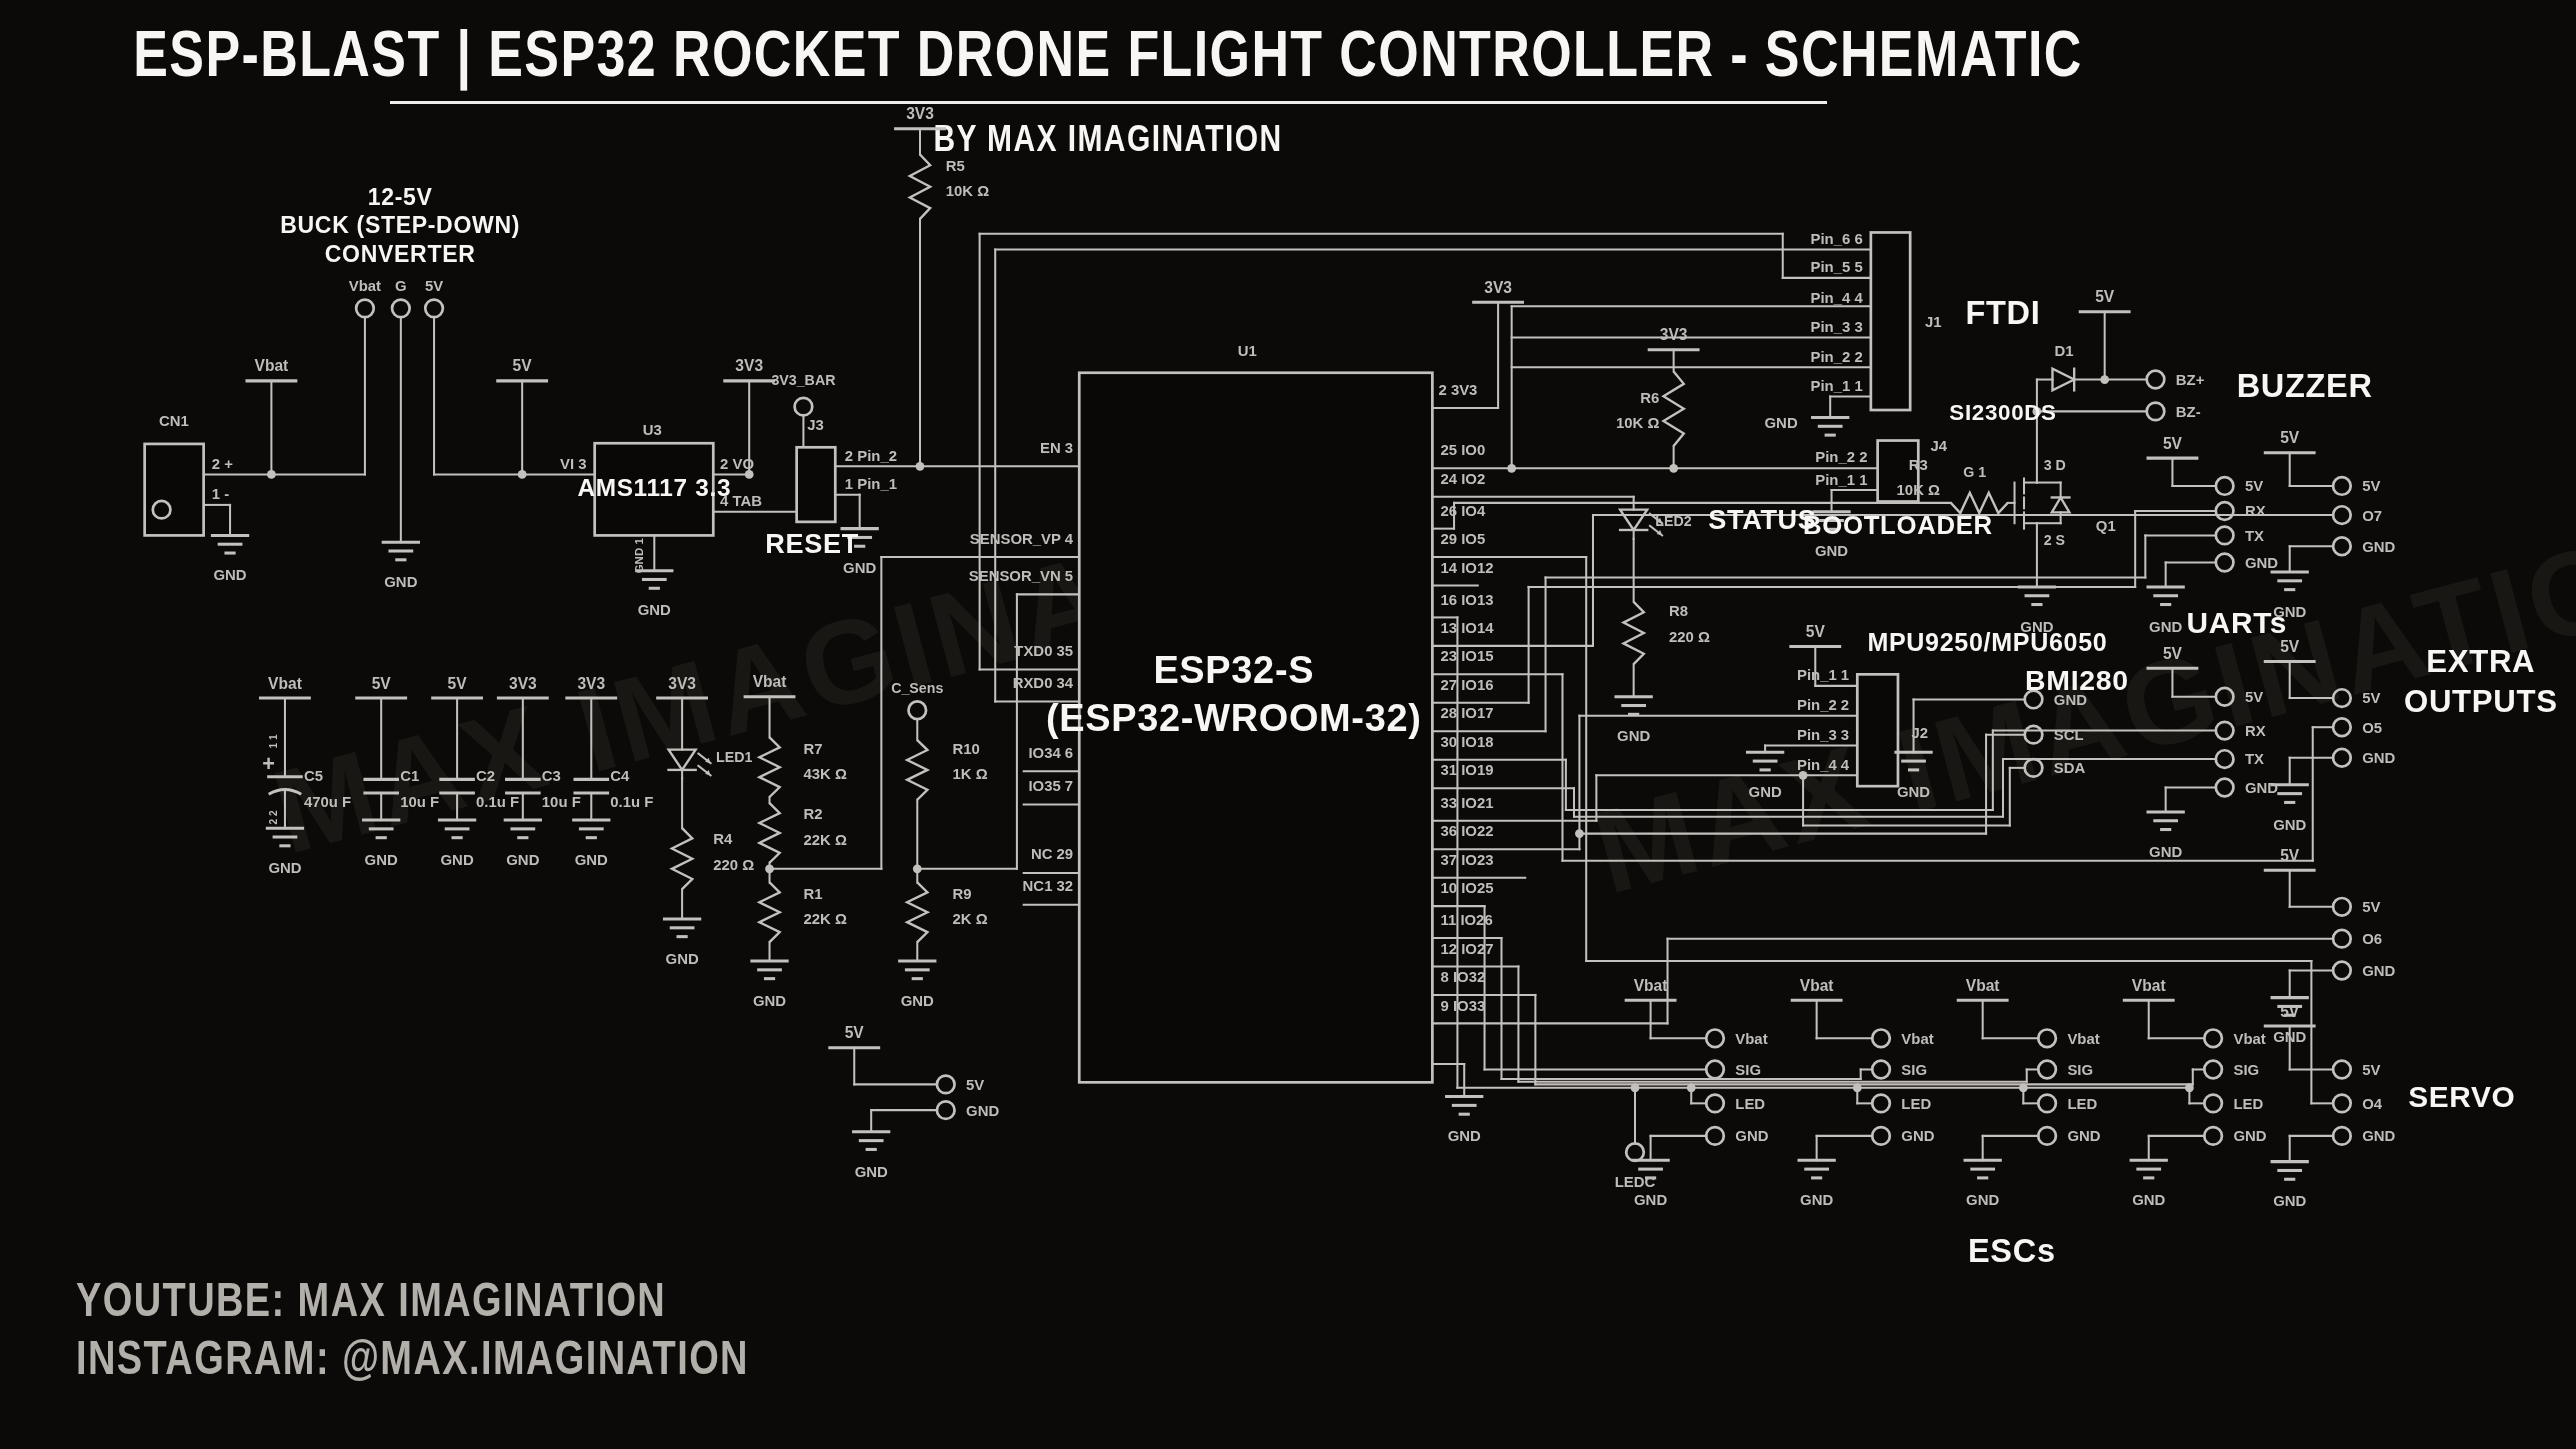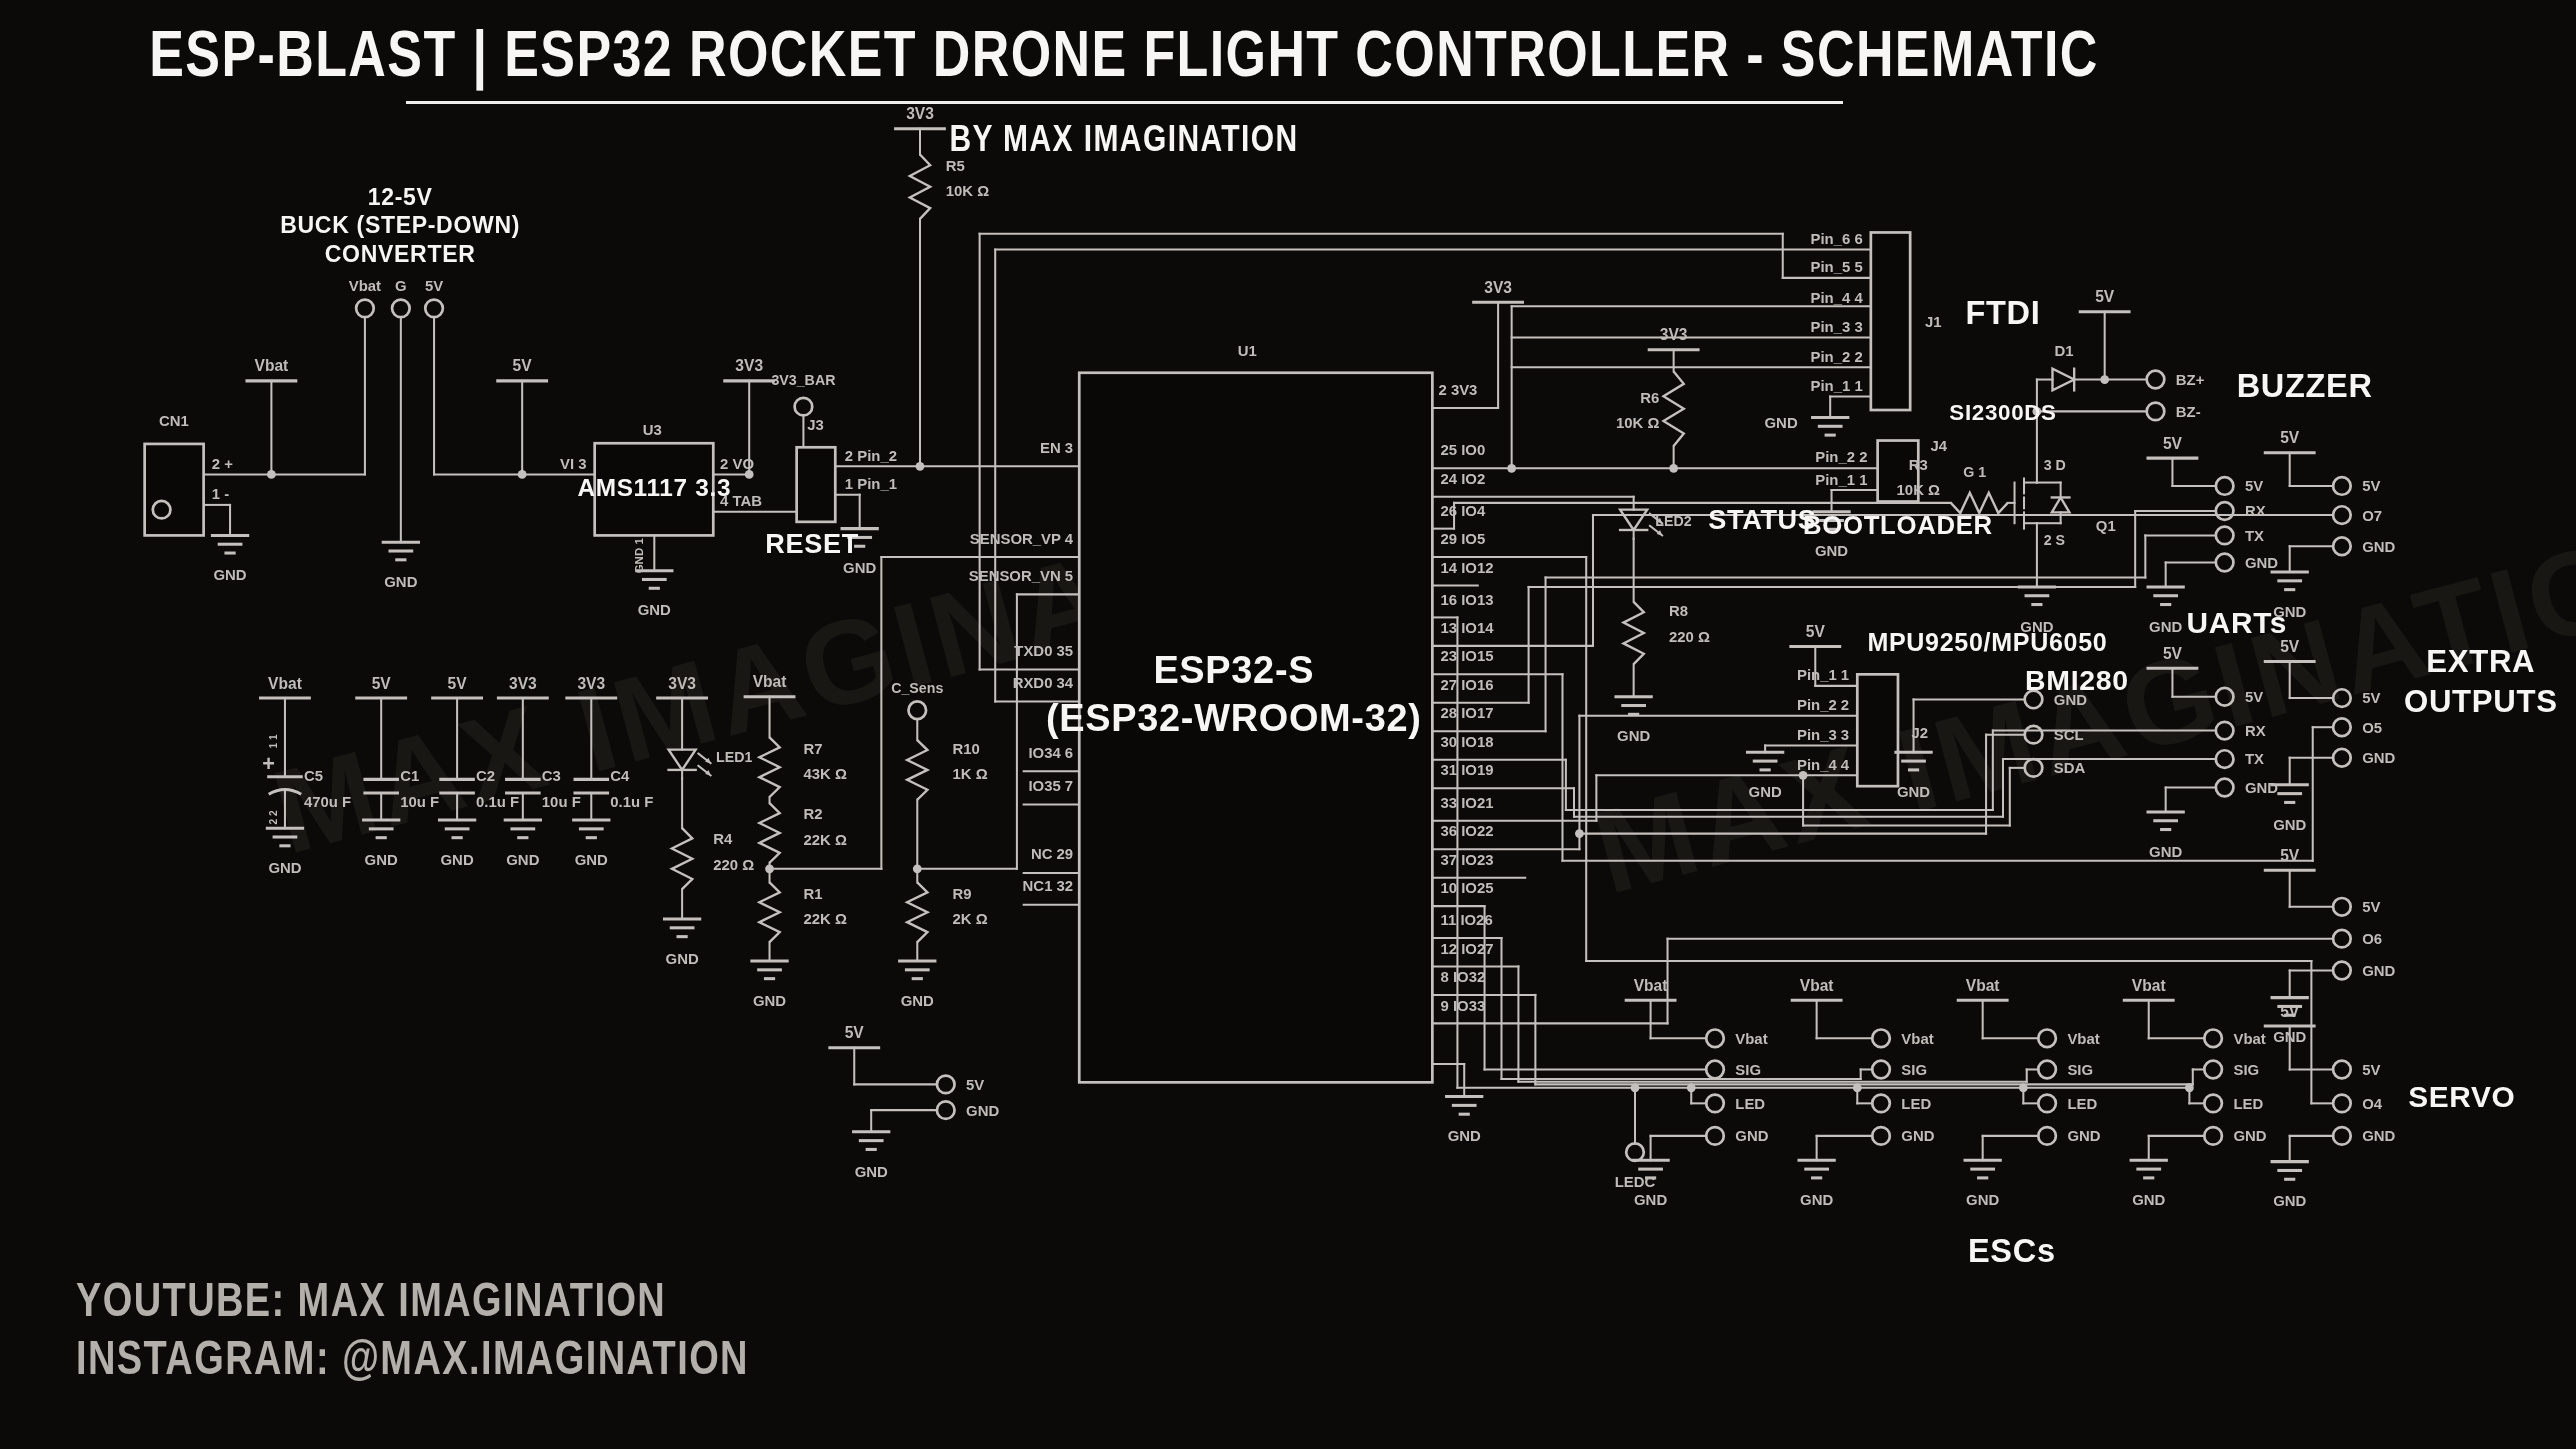--- a/index.html
+++ b/index.html
@@ -1,18 +1,18 @@
 <!DOCTYPE html>
 <html style="font-size:11px"><head>
 <meta charset="utf-8">
 <style>
   html,body{margin:0;padding:0;background:#0c0a08;}
   body{width:2576px;height:1449px;position:relative;overflow:hidden;
        font-family:"Liberation Sans",sans-serif;}
-  .title-wrap{position:absolute;left:16px;top:23px;width:2216px;text-align:center;color:#f7f6f4;}
+  .title-wrap{position:absolute;left:0;top:23px;width:2216px;text-align:center;color:#f7f6f4;}
   .title-main{font-size:52px;font-weight:800;letter-spacing:1.4px;transform:scaleY(1.25);transform-origin:center;white-space:nowrap;}
   .title-underline{width:1437px;height:3.4px;background:#efeeec;margin:17.6px auto 0 auto;}
   .title-sub{font-size:30px;font-weight:800;letter-spacing:1.4px;margin-top:17.6px;transform:scaleY(1.2);}
   .credits{position:absolute;left:76px;color:#b3afab;font-weight:800;letter-spacing:1.4px;
            font-size:38px;transform:scaleY(1.25);transform-origin:left center;white-space:nowrap;}
   .credit-yt{top:1279px;} .credit-ig{top:1337px;}
   .wm{position:absolute;font-size:119px;font-weight:800;letter-spacing:4.1px;color:rgba(205,195,185,0.07);
       transform:rotate(-15deg);white-space:nowrap;pointer-events:none;}
   .wm1{left:258px;top:597px;} .wm2{left:1579px;top:637px;}
   svg text{font-family:"Liberation Sans",sans-serif;}

